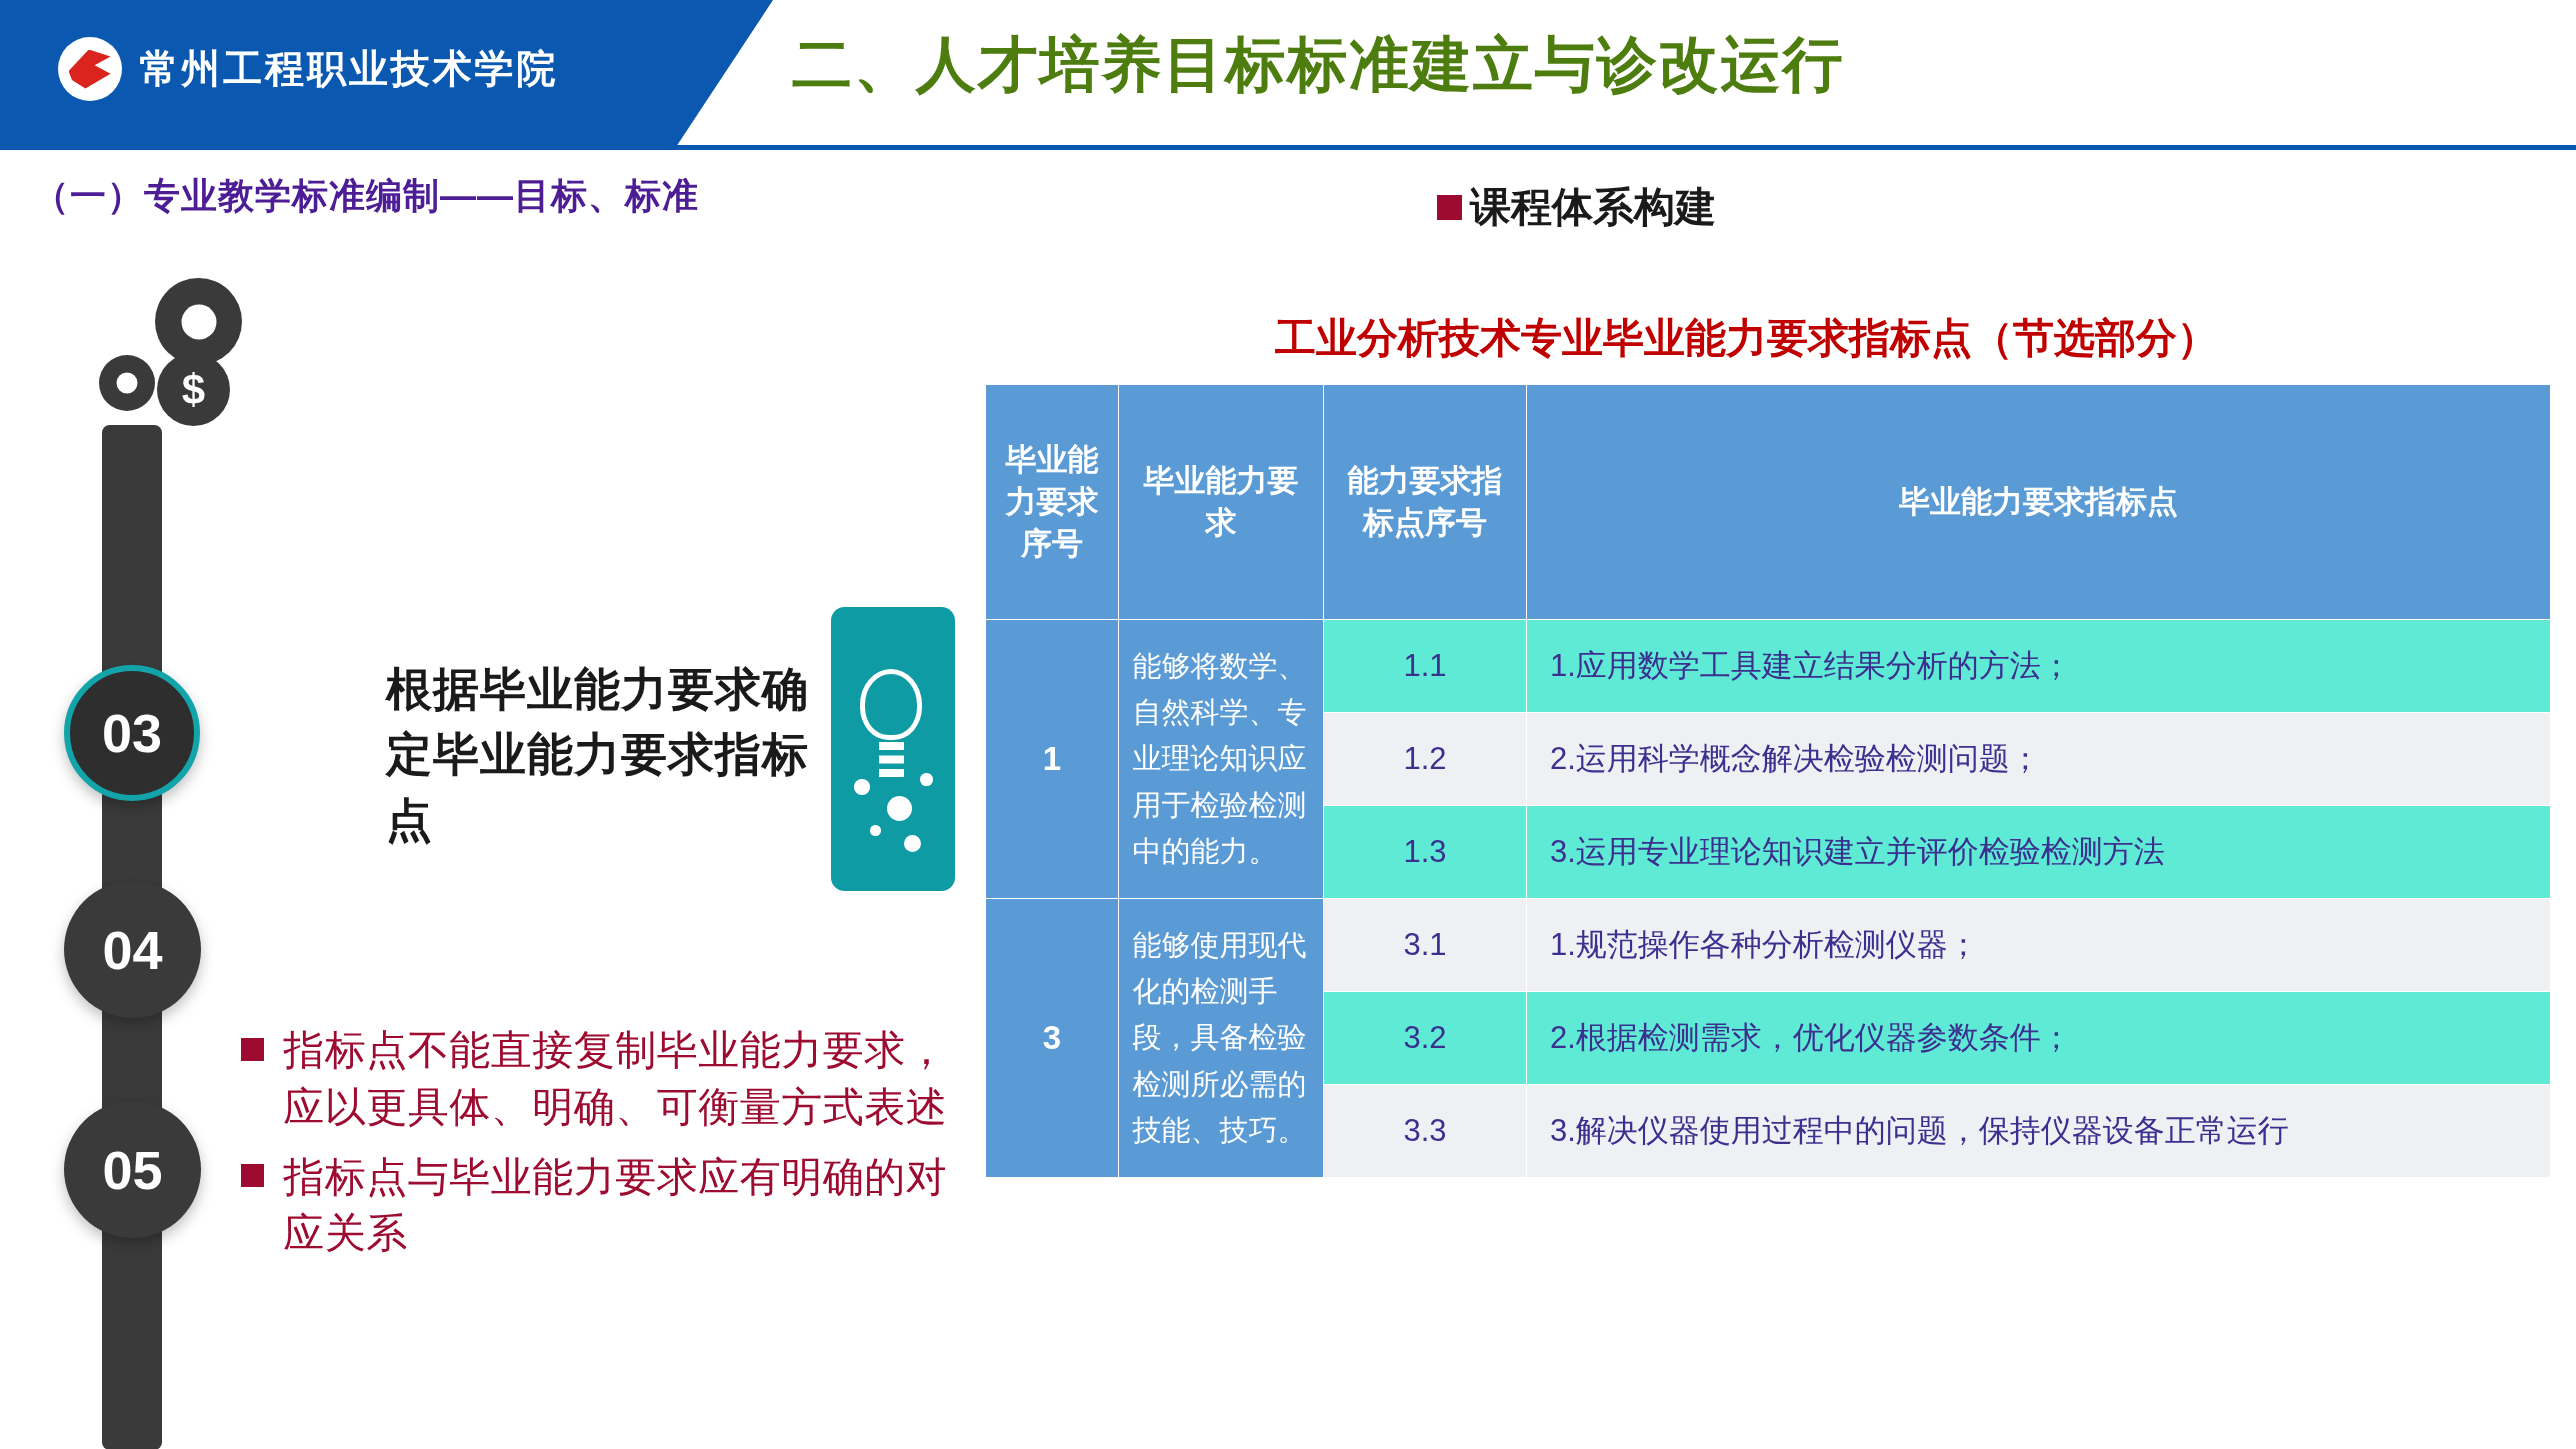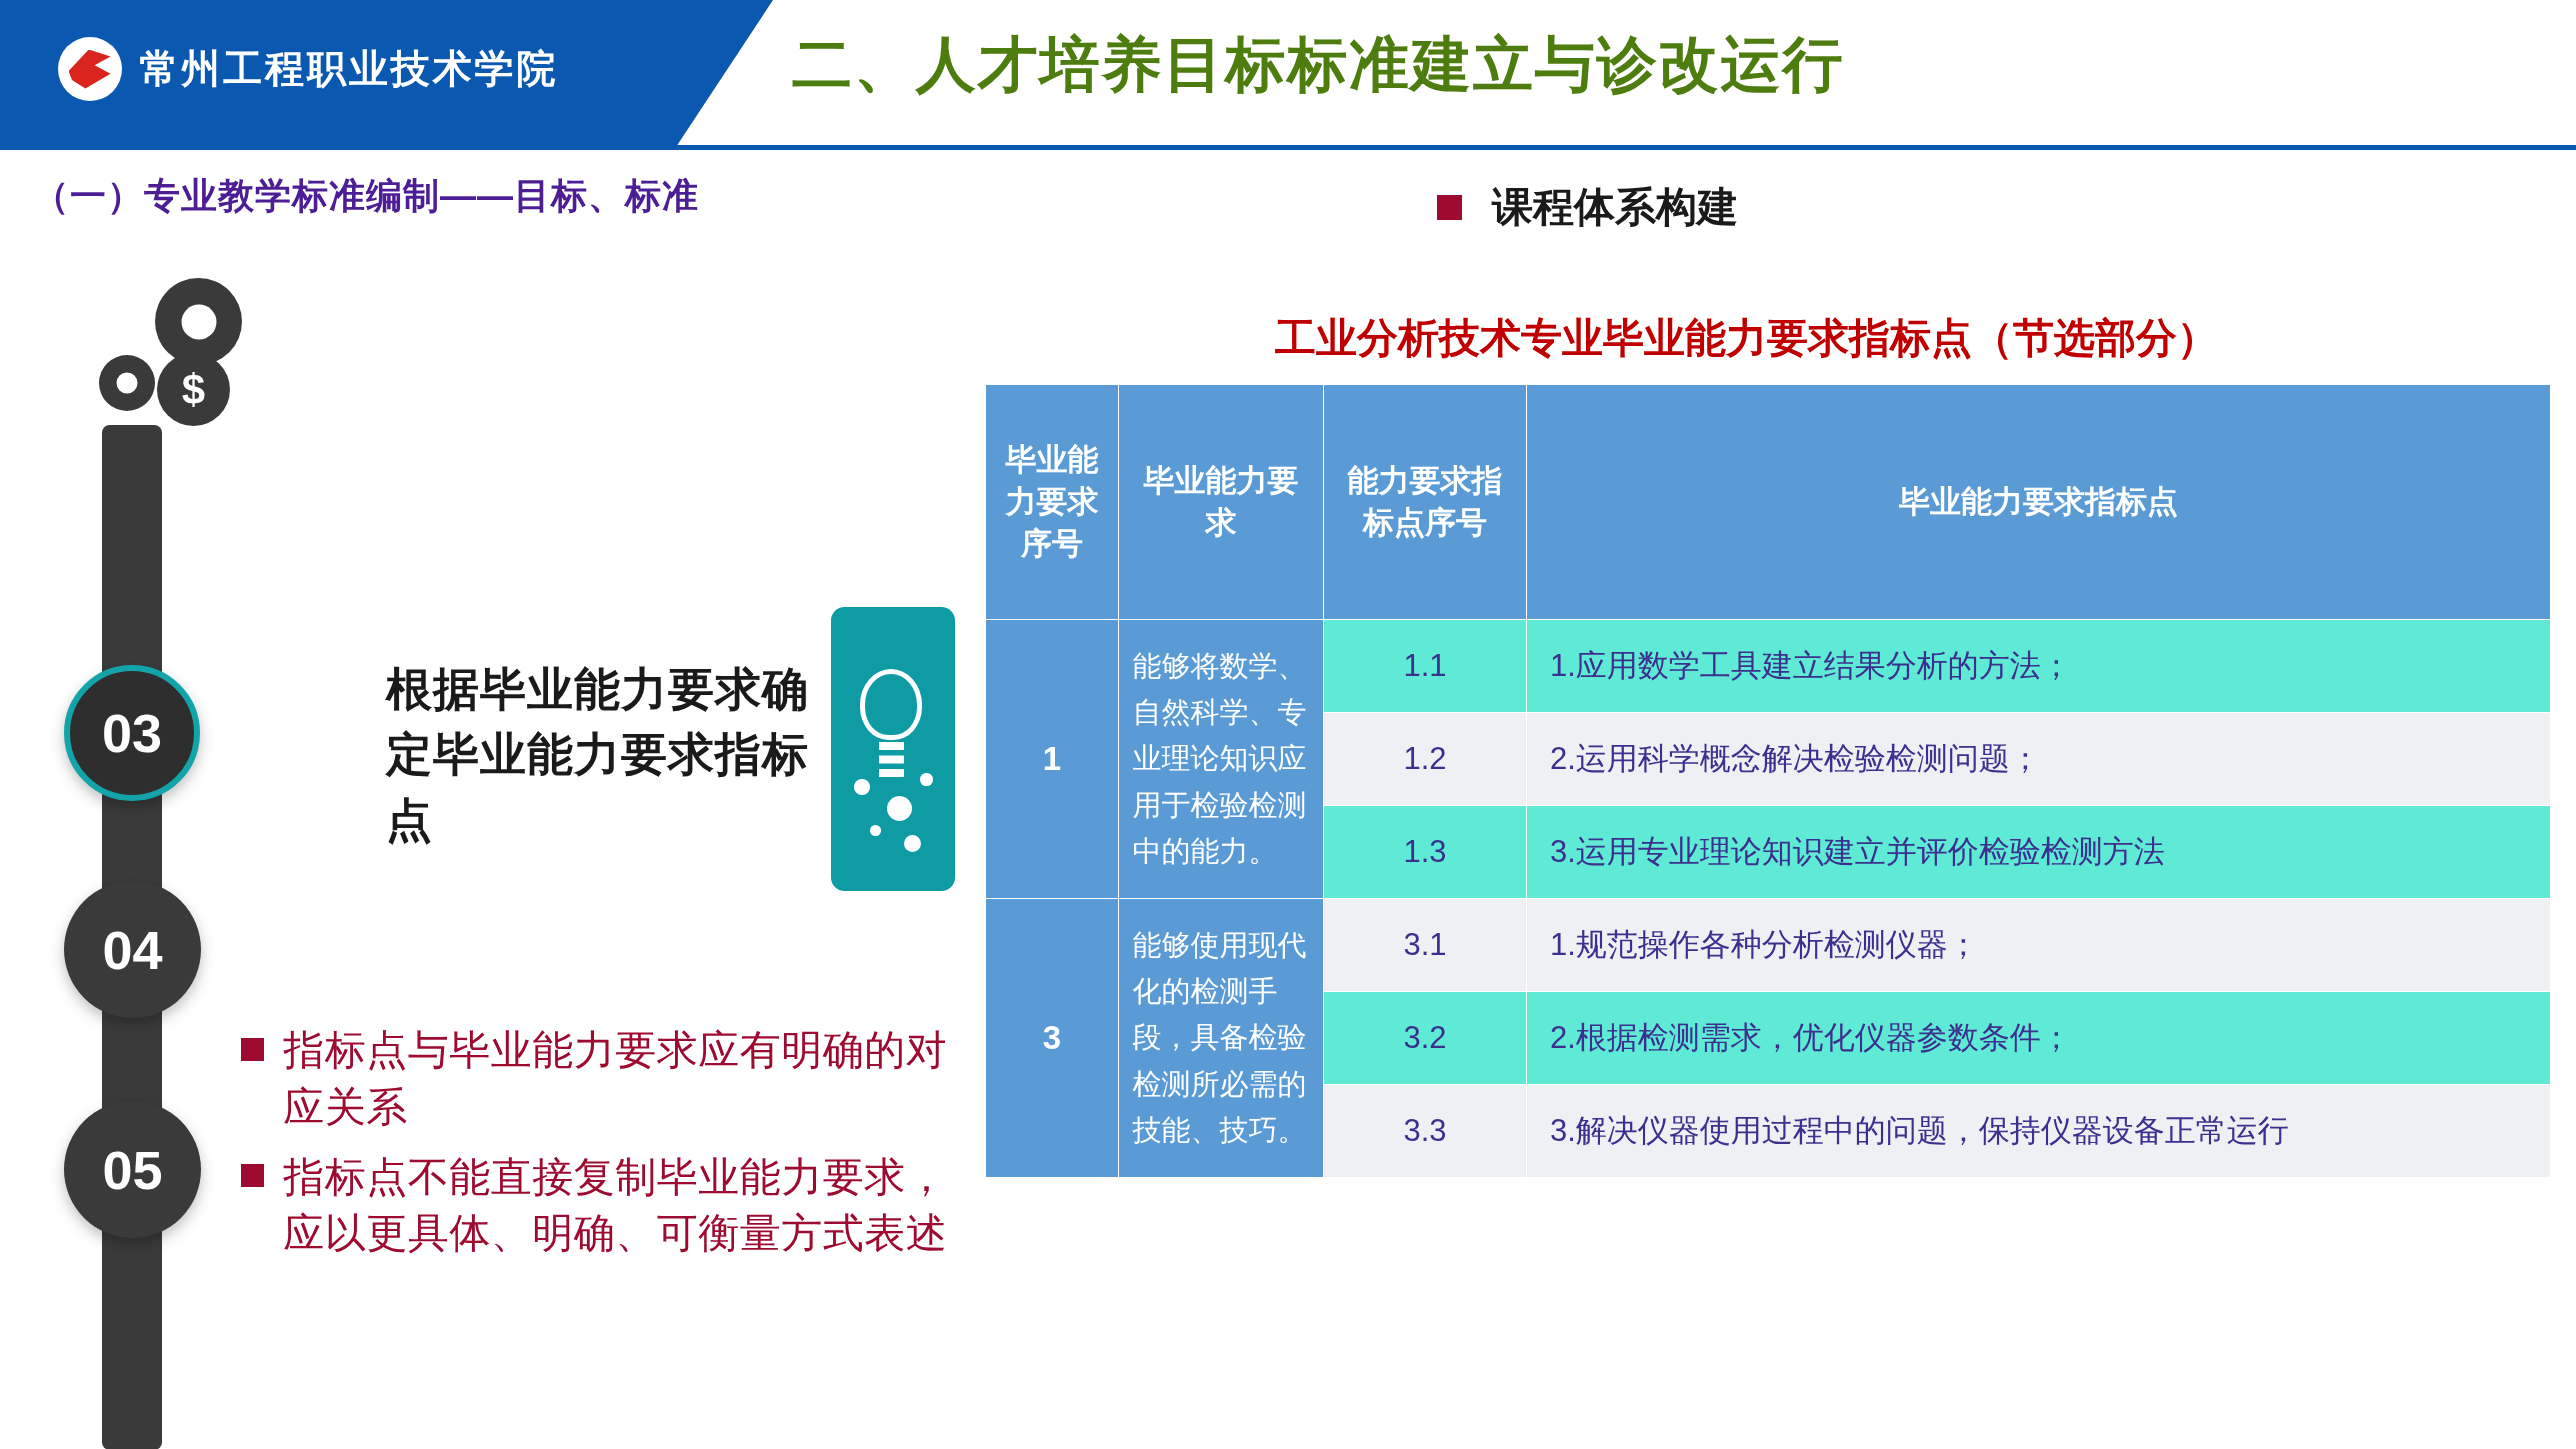--- a/index.html
+++ b/index.html
@@ -99,21 +99,21 @@
     color: #4c1d95;
     white-space: nowrap;
     letter-spacing: 1px;
   }
   .sub-bullet {
     position: absolute;
     top: 180px;
     left: 1437px;
     display: flex;
     align-items: center;
-    gap: 30px;
+    gap: 8px;
   }
   .sub-bullet .sq {
     width: 25px;
     height: 25px;
     background: #9e0b30;
     flex: none;
   }
   .sub-bullet .txt {
     font-size: 41px;
     font-weight: bold;
@@ -423,25 +423,25 @@
   <div class="dot" id="d1"></div>
   <div class="dot" id="d2"></div>
   <div class="dot" id="d3"></div>
   <div class="dot" id="d4"></div>
   <div class="dot" id="d5"></div>
 </div>
 
 <div class="bullets">
   <div class="bullet-row">
     <div class="sq"></div>
-    <div class="txt">指标点与毕业能力要求应有明确的对应关系</div>
+    <div class="txt">指标点不能直接复制毕业能力要求，应以更具体、明确、可衡量方式表述</div>
   </div>
   <div class="bullet-row">
     <div class="sq"></div>
-    <div class="txt">指标点不能直接复制毕业能力要求，应以更具体、明确、可衡量方式表述</div>
+    <div class="txt">指标点与毕业能力要求应有明确的对应关系</div>
   </div>
 </div>
 
 <div class="table-title">工业分析技术专业毕业能力要求指标点（节选部分）</div>
 
 <table class="cap-table">
   <colgroup>
     <col class="col-a">
       <col class="col-b">
       <col class="col-c">

